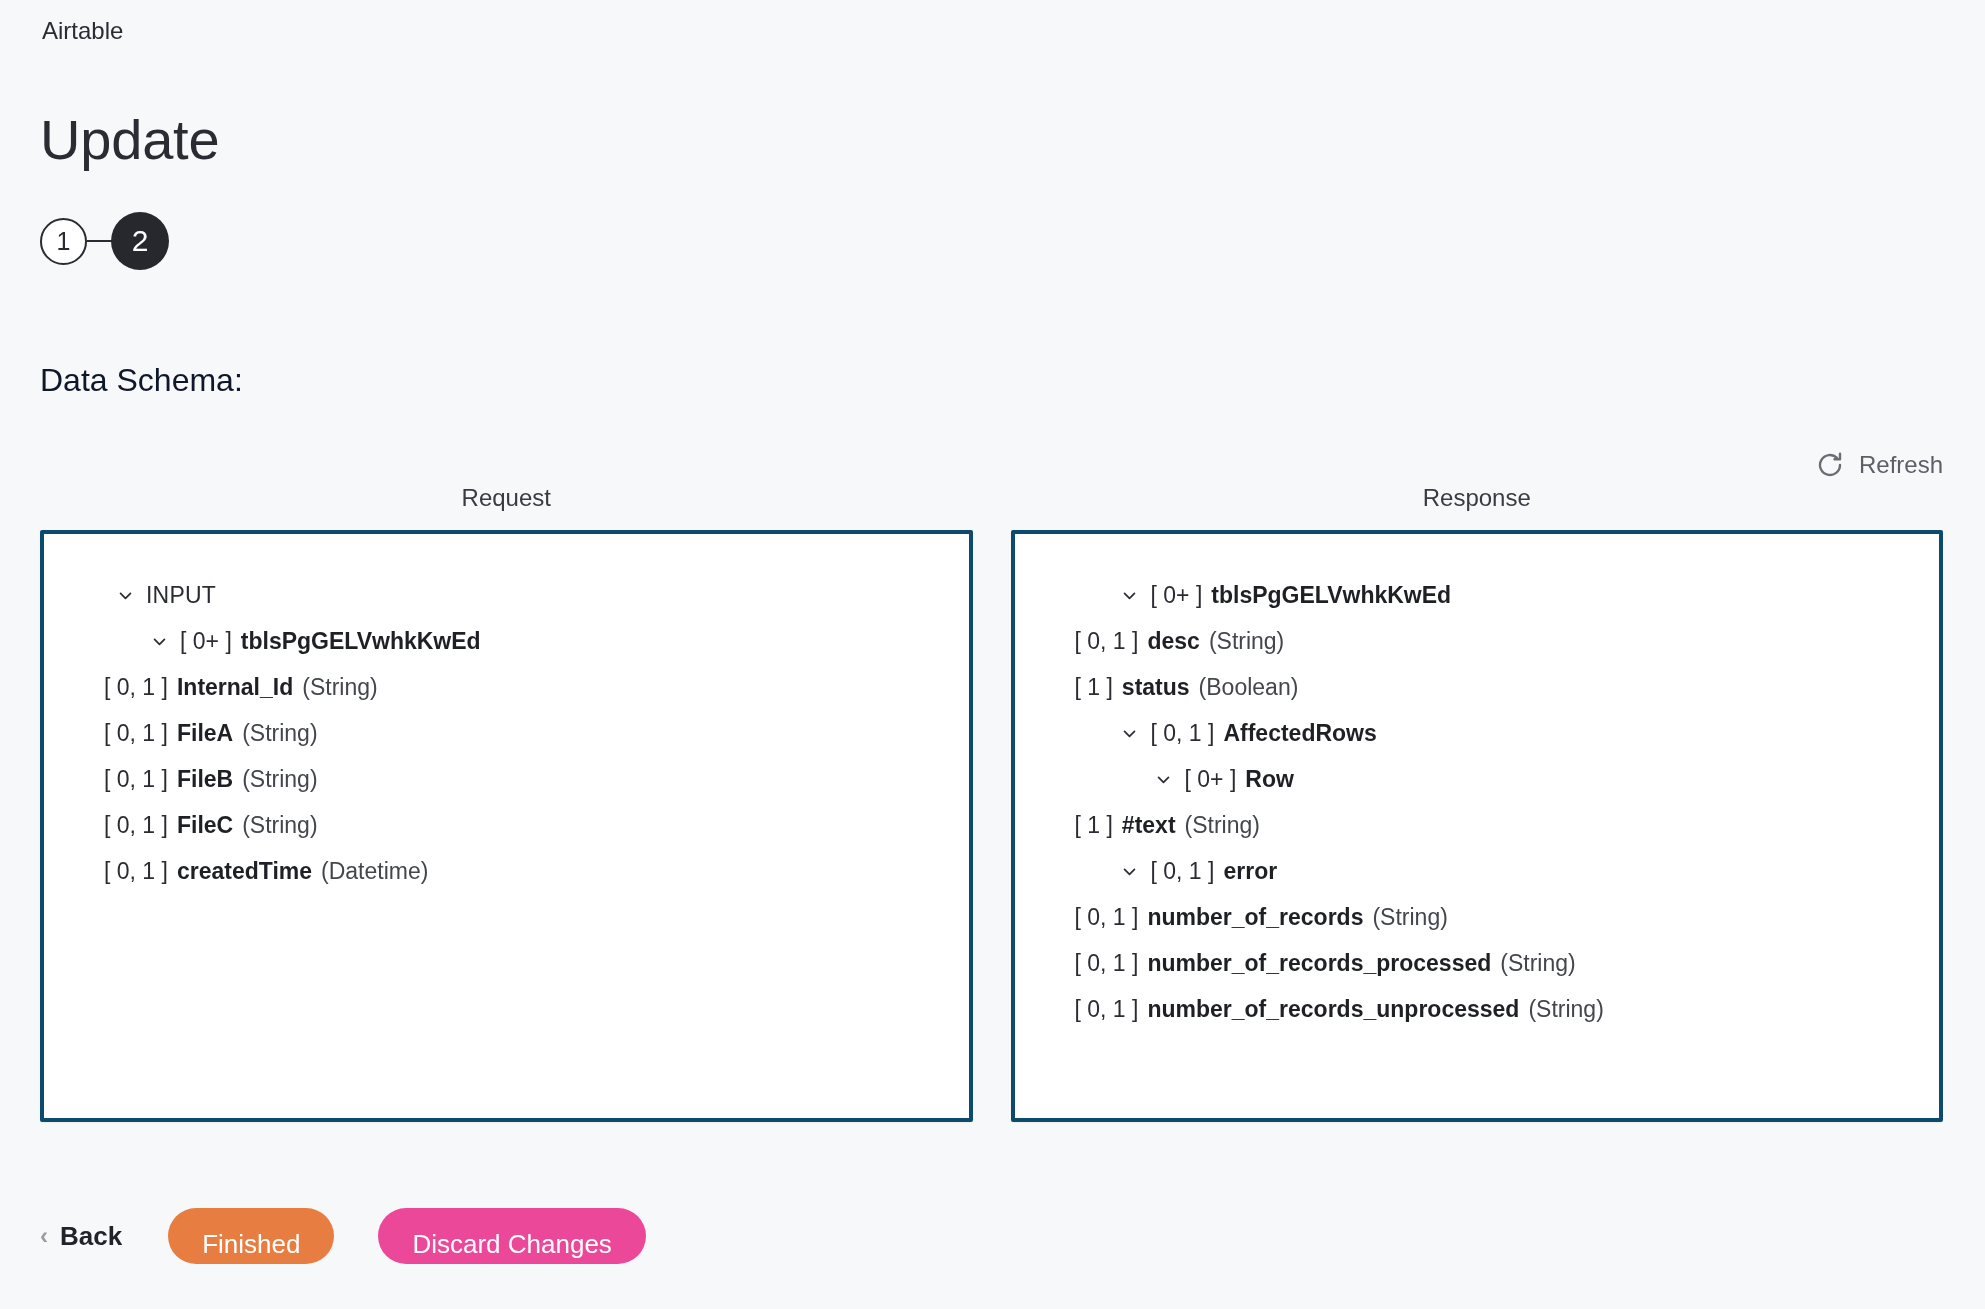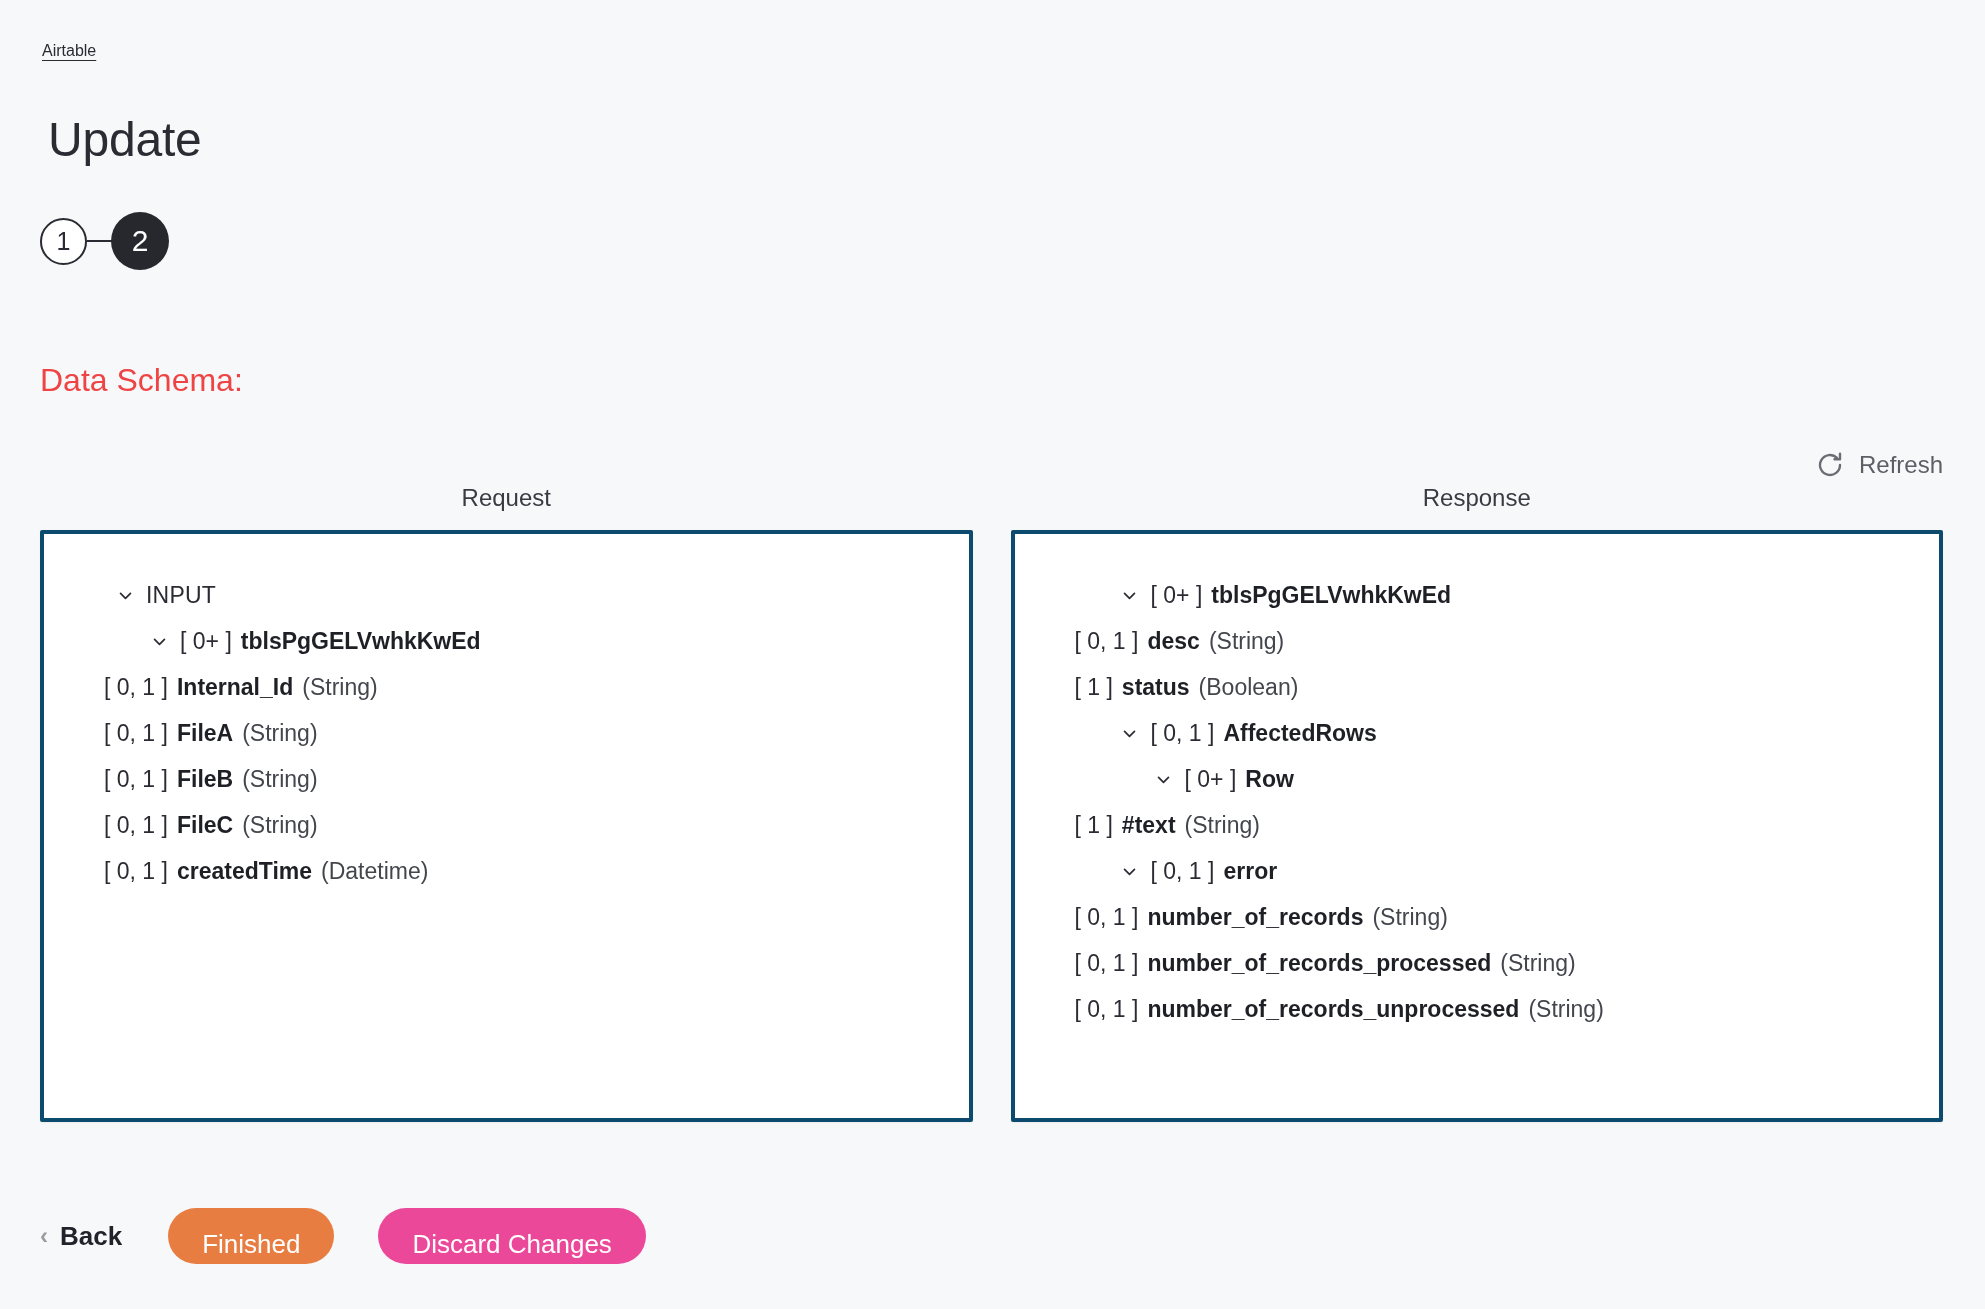--- a/index.html
+++ b/index.html
@@ -19,35 +19,34 @@
     width: 1985px;
     height: 1309px;
     box-sizing: border-box;
     padding: 0 42px;
   }
 
   
   .breadcrumb {
     position: absolute;
     left: 42px;
-    top: 36px;
-    font-size: 16px;
+    top: 16px;
+    font-size: 24px;
     line-height: 30px;
     color: #2b2c33;
-    text-decoration: underline;
     text-underline-offset: 4px;
     cursor: pointer;
   }
 
   
   .page-title {
     position: absolute;
-    left: 48px;
+    left: 40px;
     top: 112px;
-    font-size: 48px;
+    font-size: 56px;
     line-height: 56px;
     font-weight: 400;
     color: #2b2c33;
     letter-spacing: -0.2px;
     text-align: center;
   }
 
   
   .stepper {
     position: absolute;
@@ -87,21 +86,21 @@
   }
 
   
   .section-title {
     position: absolute;
     left: 40px;
     top: 360px;
     font-size: 32px;
     line-height: 40px;
     font-weight: 400;
-    color: #ef4444;
+    color: #0f172a;
   }
 
   
   .refresh {
     position: absolute;
     right: 42px;
     top: 450px;
     display: flex;
     align-items: center;
     gap: 14px;

